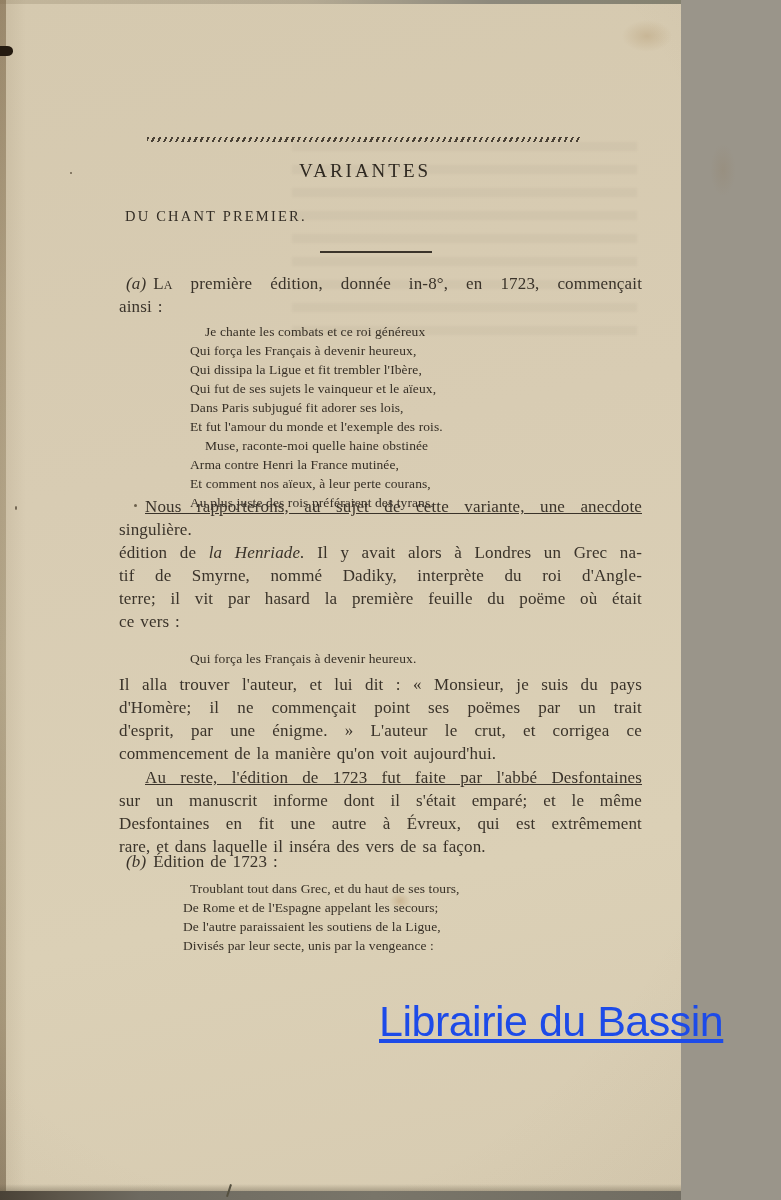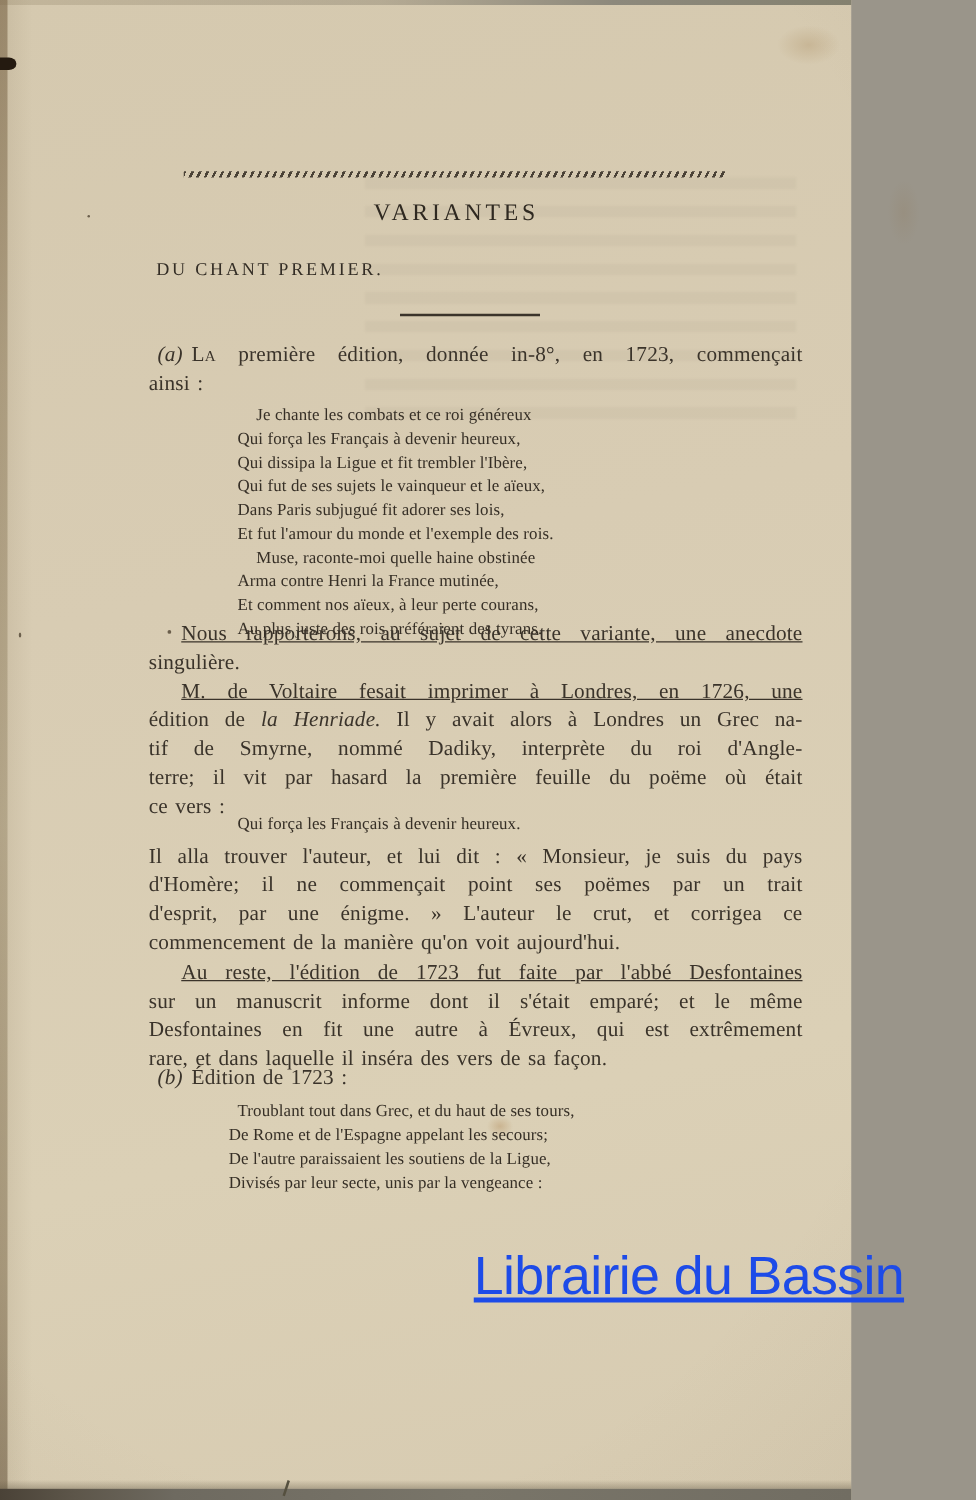--- a/index.html
+++ b/index.html
@@ -111,21 +111,20 @@
     <span class="line">Et comment nos aïeux, à leur perte courans,</span>
     <span class="line">Au plus juste des rois préféraient des tyrans.</span>
   </div>
 
   <div class="para" id="para-anecdote">
     <span class="line j ind">Nous rapporterons, au sujet de cette variante, une anecdote</span>
     <span class="line">singulière.</span>
   </div>
 
   <div class="para" id="para-voltaire">
-    <span class="line j ind">M. de Voltaire fesait imprimer à Londres, en 1726, une</span>
     <span class="line j"><span>édition de </span><span class="it">la Henriade.</span><span> Il y avait alors à Londres un Grec na-</span></span>
     <span class="line j">tif de Smyrne, nommé Dadiky, interprète du roi d'Angle-</span>
     <span class="line j">terre; il vit par hasard la première feuille du poëme où était</span>
     <span class="line">ce vers :</span>
   </div>
 
   <div class="verse" id="verse-2">
     <span class="line">Qui força les Français à devenir heureux.</span>
   </div>
 

